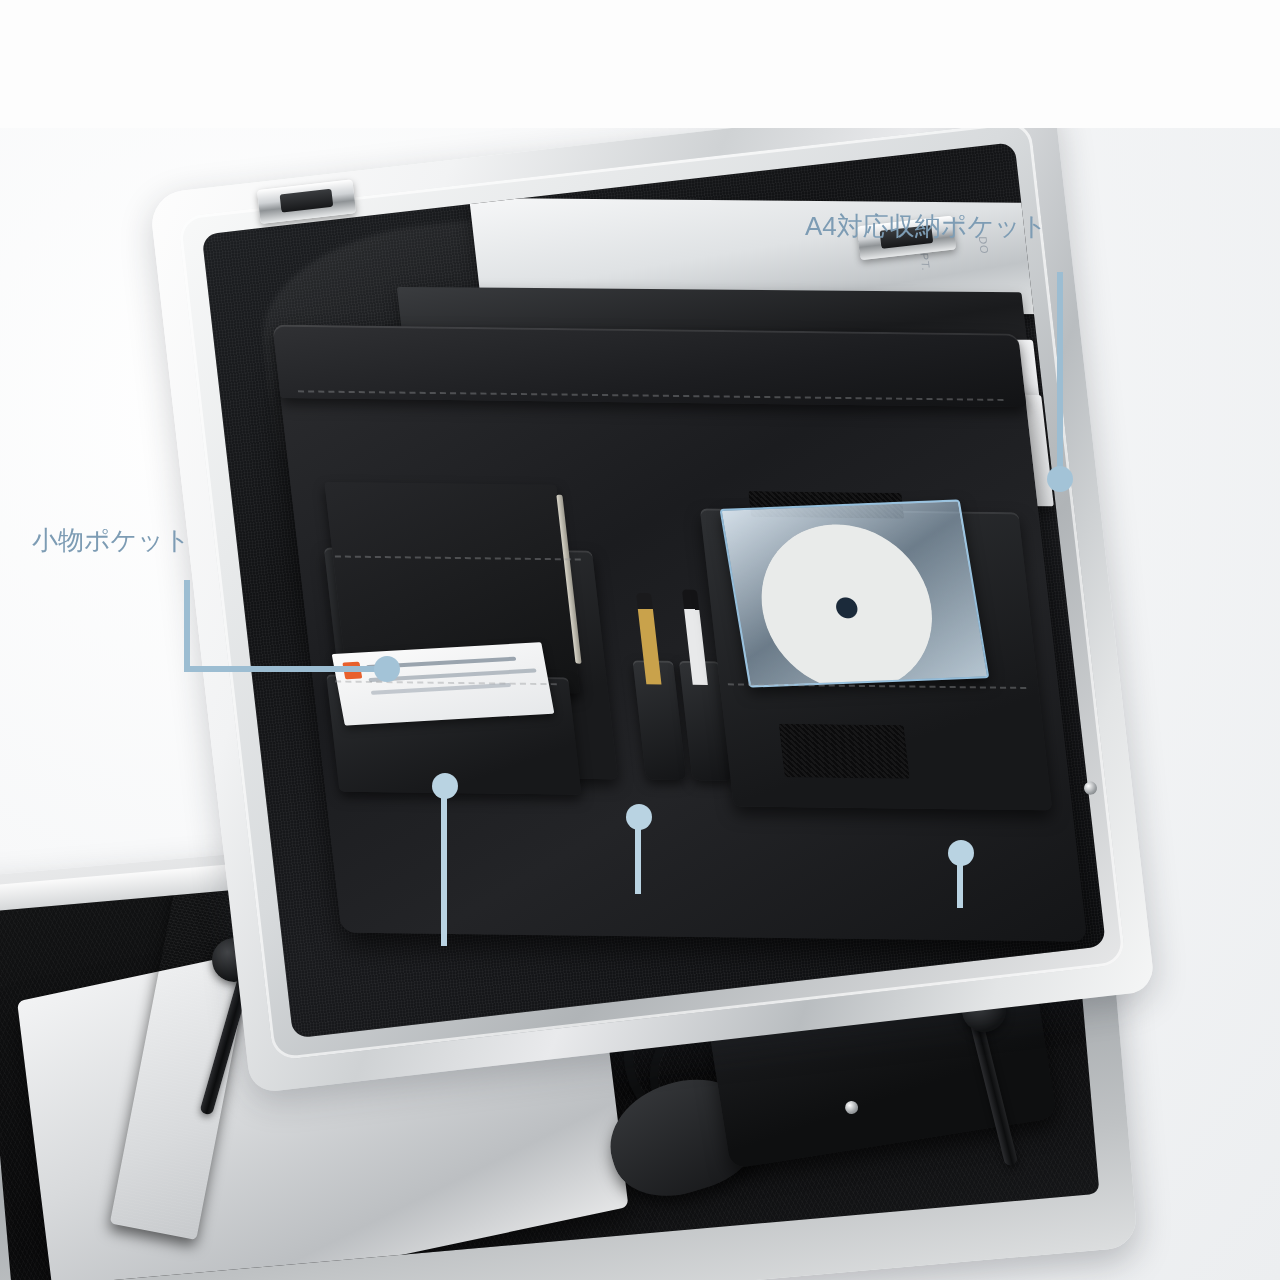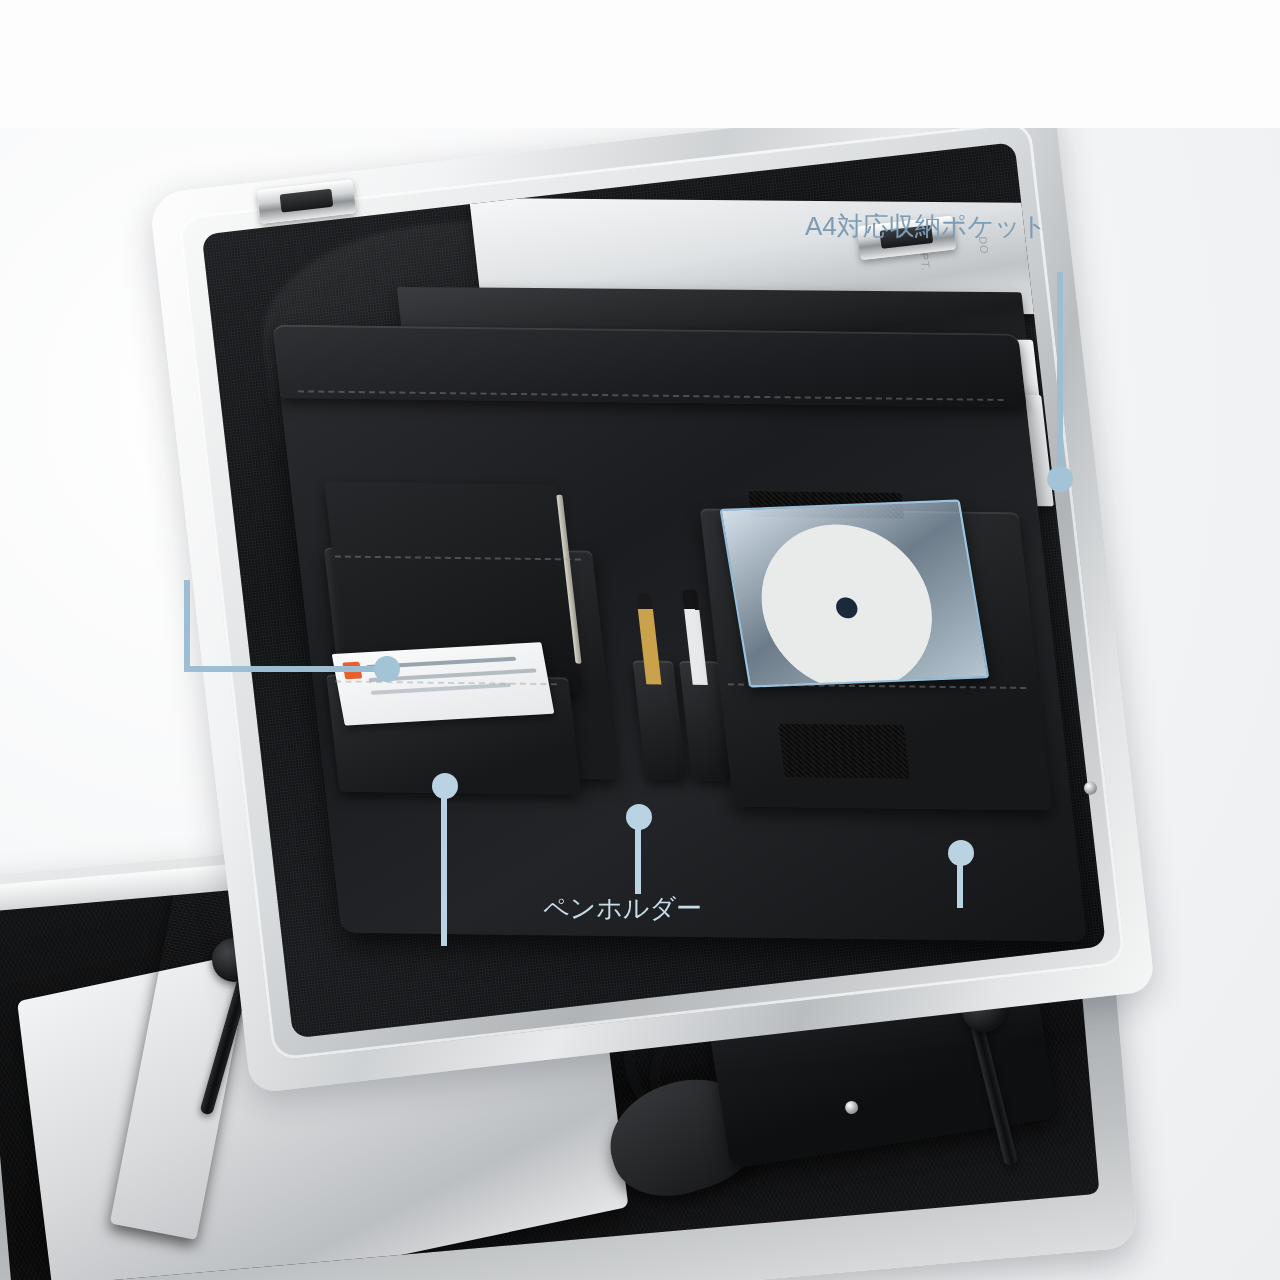--- a/index.html
+++ b/index.html
@@ -447,28 +447,28 @@
 
       <div class="latch" style="left:108px;top:8px;"></div>
       <div class="latch" style="left:700px;top:112px;"></div>
       <div class="rivet" style="left:862px;top:690px;"></div>
     </div>
 
     <div class="callout on-light" style="left:805px;top:84px;">A4対応収納ポケット</div>
     <div class="lead lead-v" style="left:1057px;top:144px;height:208px;"></div>
     <div class="lead-dot" style="left:1047px;top:338px;"></div>
 
+    <div class="callout on-light" style="left:32px;top:398px;">小物ポケット</div>
     <div class="lead lead-v" style="left:184px;top:452px;height:92px;"></div>
     <div class="lead lead-h" style="left:184px;top:538px;width:204px;"></div>
     <div class="lead-dot" style="left:374px;top:528px;"></div>
 
     <div class="lead-dot pale" style="left:432px;top:645px;"></div>
     <div class="lead lead-v" style="left:441px;top:658px;height:160px;background:#b9d3e2;"></div>
 
-    <div class="callout on-dark" style="left:543px;top:766px;">ペンホルダー</div>
     <div class="lead-dot pale" style="left:626px;top:676px;"></div>
     <div class="lead lead-v" style="left:635px;top:688px;height:78px;background:#b9d3e2;"></div>
 
     <div class="lead-dot pale" style="left:948px;top:712px;"></div>
     <div class="lead lead-v" style="left:957px;top:724px;height:56px;background:#b9d3e2;"></div>
 
   </div>
 </div>
 
 </body></html>

